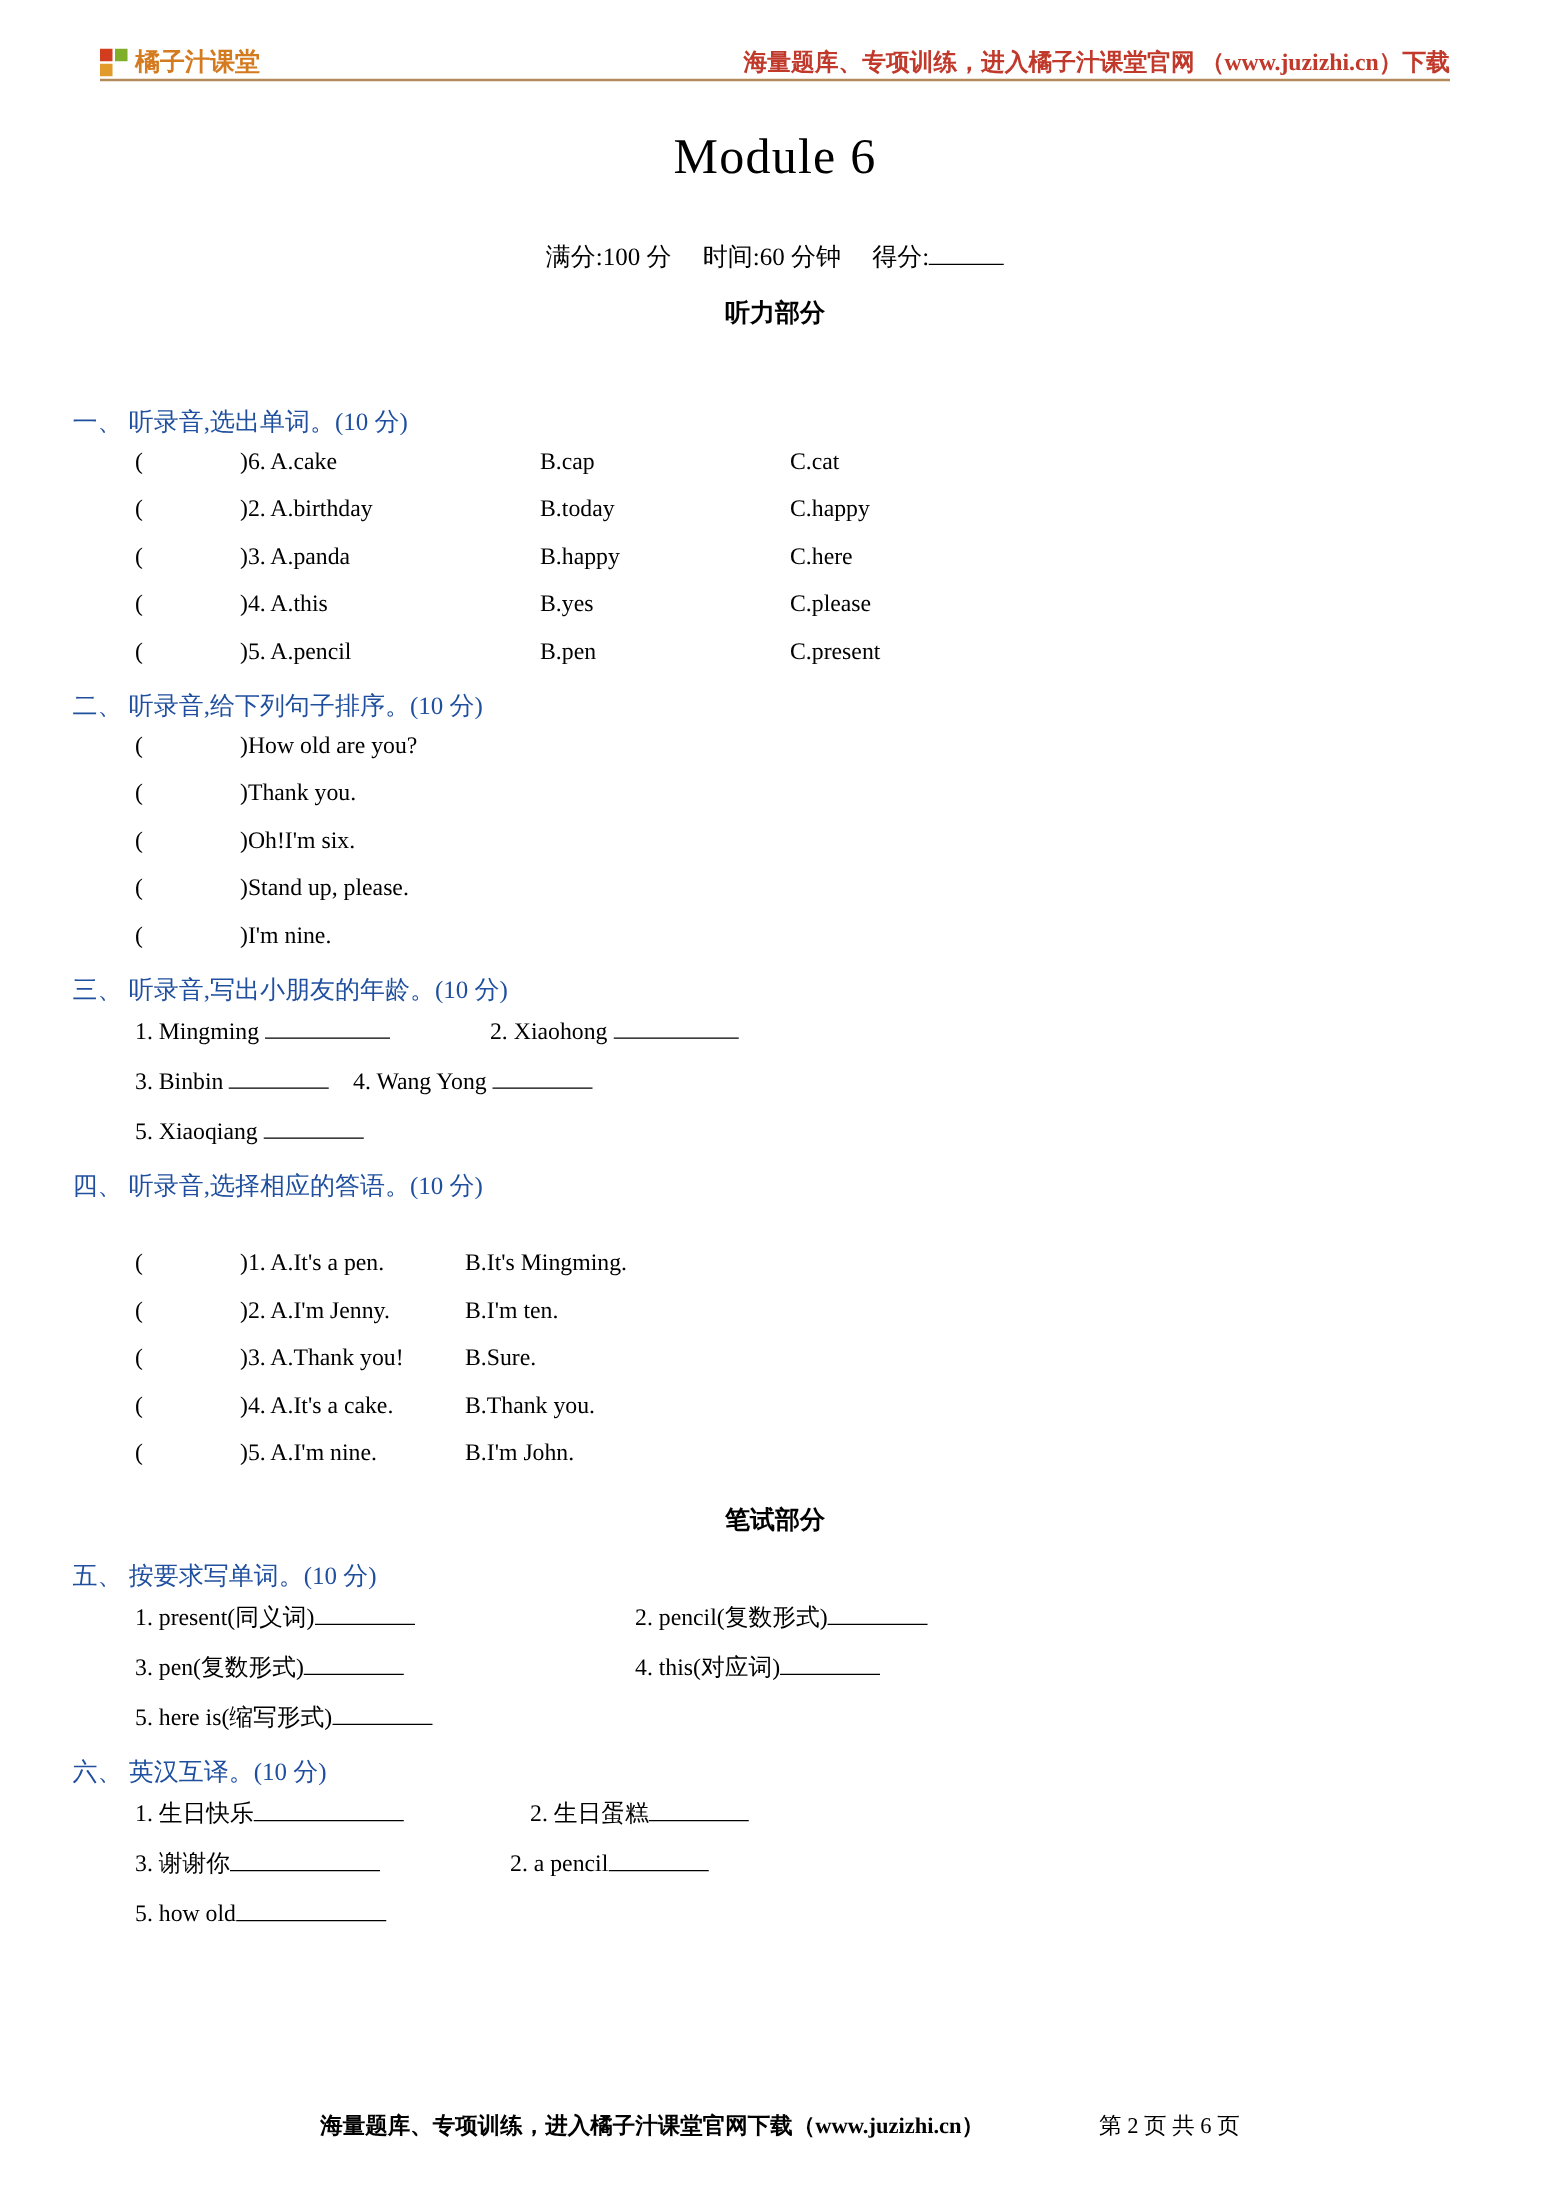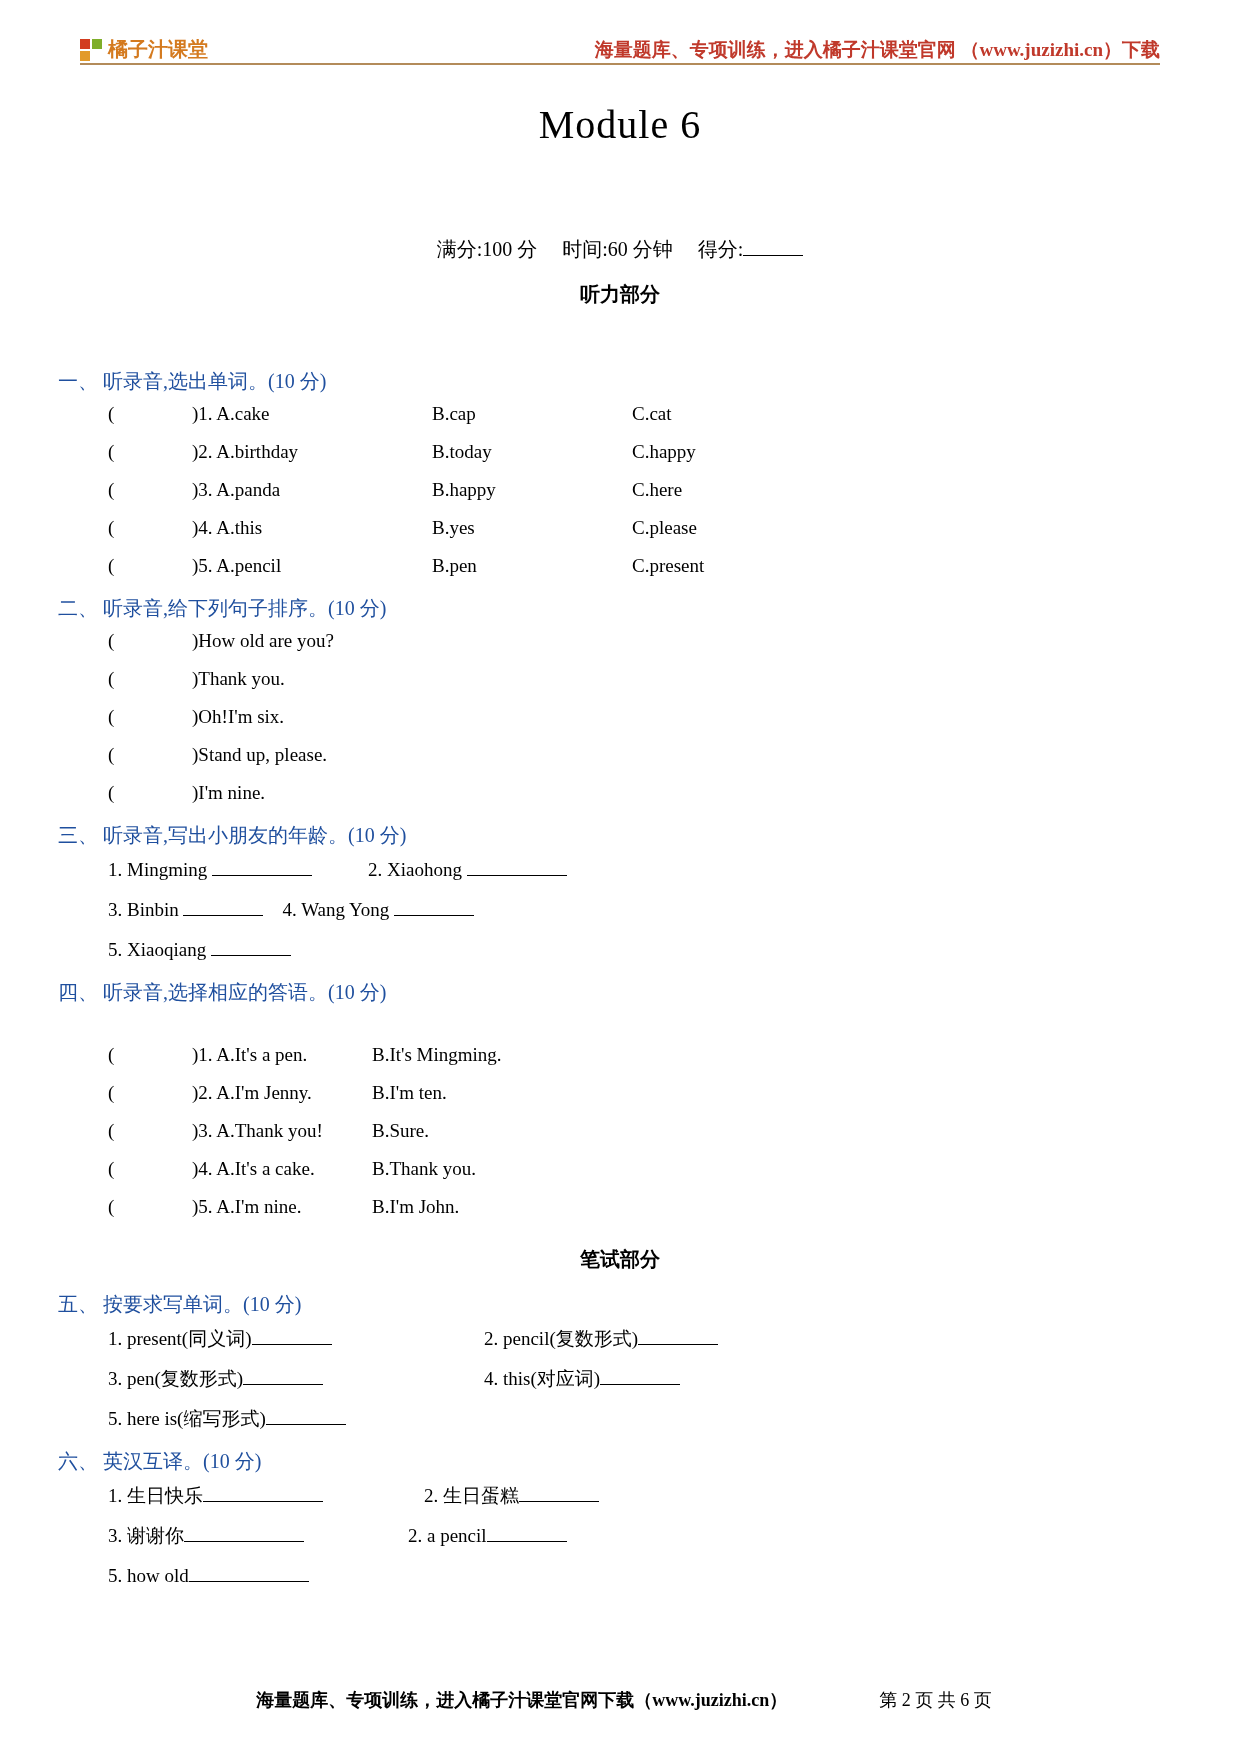--- a/index.html
+++ b/index.html
@@ -49,21 +49,21 @@
       text-align: center;
       font-size: 40px;
       font-family: "Times New Roman", serif;
       margin-top: 36px;
       letter-spacing: 1px;
     }
     .subinfo {
       text-align: center;
       font-size: 20px;
       font-family: "SimSun", "宋体", serif;
-      margin-top: 88px;
+      margin-top: 44px;
     }
     .subinfo .blank-short {
       display:inline-block;
       border-bottom:1px solid #000;
       width: 60px;
       height: 1em;
       vertical-align: baseline;
     }
     .section-label {
       text-align:center;
@@ -102,21 +102,21 @@
       display:inline-block;
       border-bottom:1px solid #000;
       height: 0.9em;
       vertical-align: baseline;
     }
     .w80 { width:80px; }
     .w100 { width:100px; }
     .w120 { width:120px; }
     .q3-row, .q5-row, .q6-row {
       display:flex;
-      gap: 56px;
+      gap: 80px;
     }
     .footer {
       position:absolute;
       bottom: 42px;
       left: 4px;
       width: 100%;
       display:flex;
       justify-content:center;
       gap: 92px;
       font-size: 18px;
@@ -155,21 +155,21 @@
     &nbsp;&nbsp;&nbsp;
     <span>得分:</span><span class="blank-short"></span>
   </div>
 
   <div class="section-label">听力部分</div>
 
   <div class="section-heading first">一、 听录音,选出单词。(10 分)</div>
   <div class="content-block">
     <div class="row">
         <span class="paren">(</span>
-        <span class="colA">)1. A.cake</span>
+        <span class="colA">)6. A.cake</span>
         <span class="colB">B.cap</span>
         <span class="colC">C.cat</span>
       </div>
     <div class="row">
         <span class="paren">(</span>
         <span class="colA">)2. A.birthday</span>
         <span class="colB">B.today</span>
         <span class="colC">C.happy</span>
       </div>
     <div class="row">

